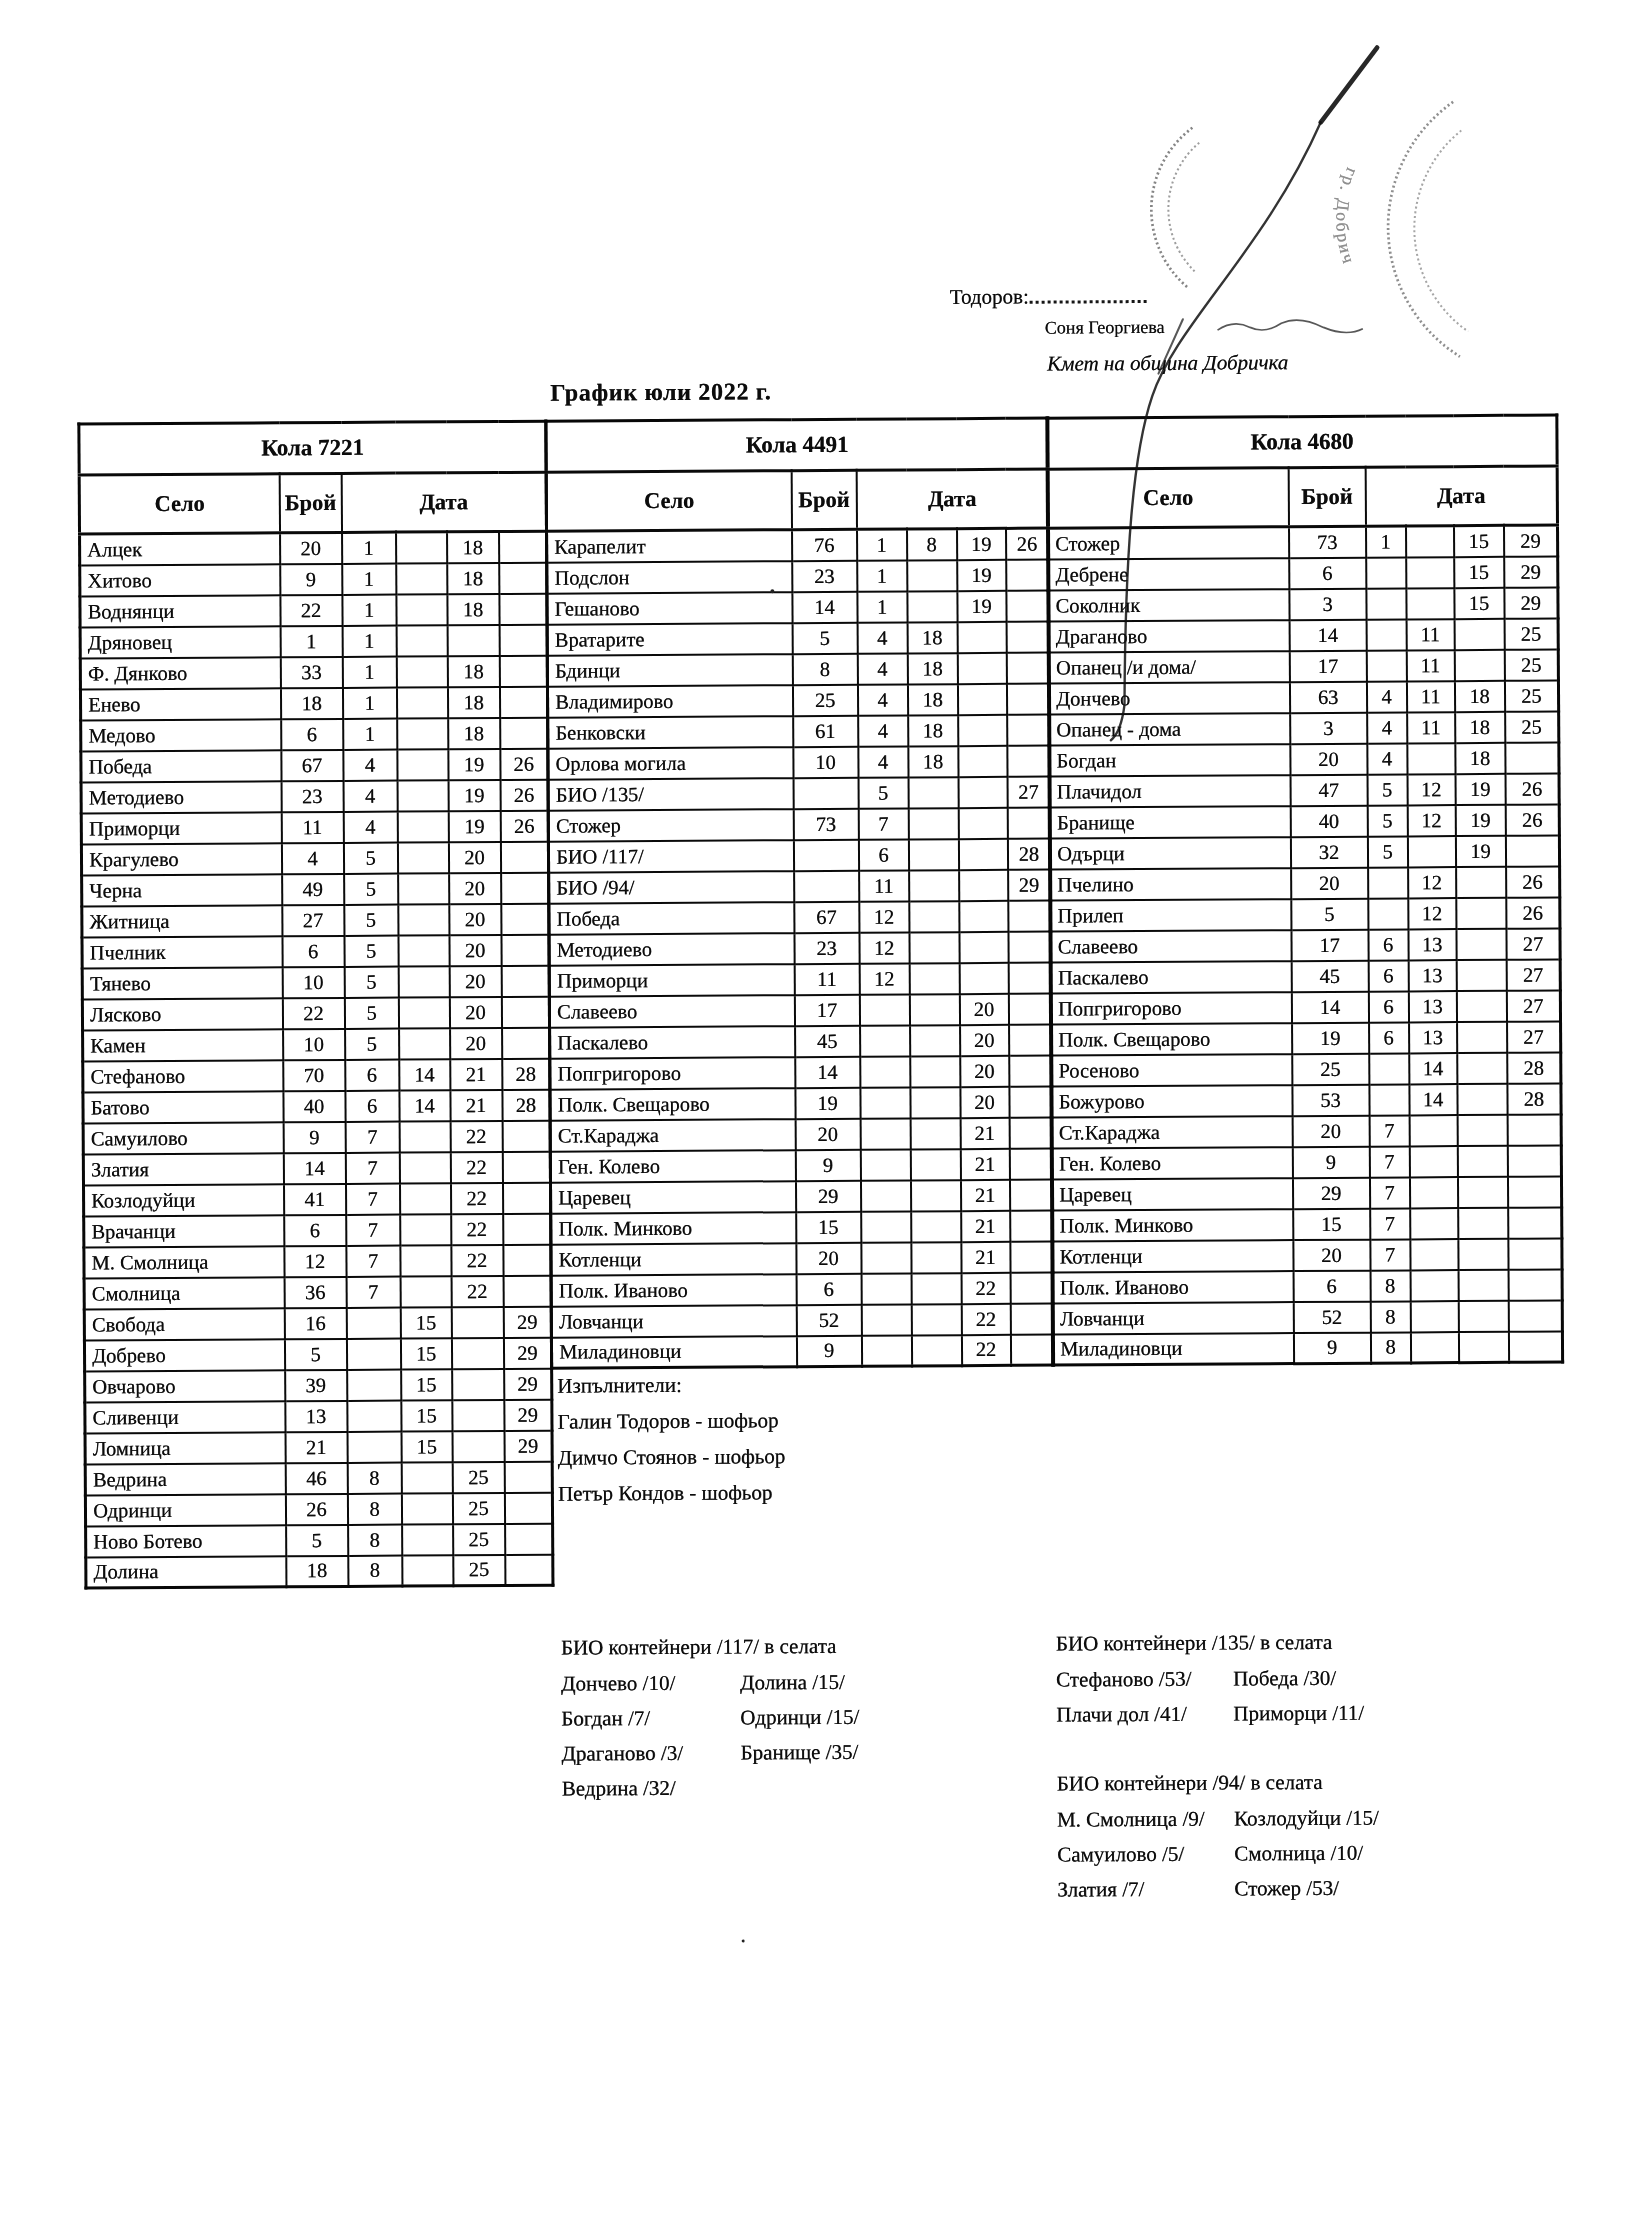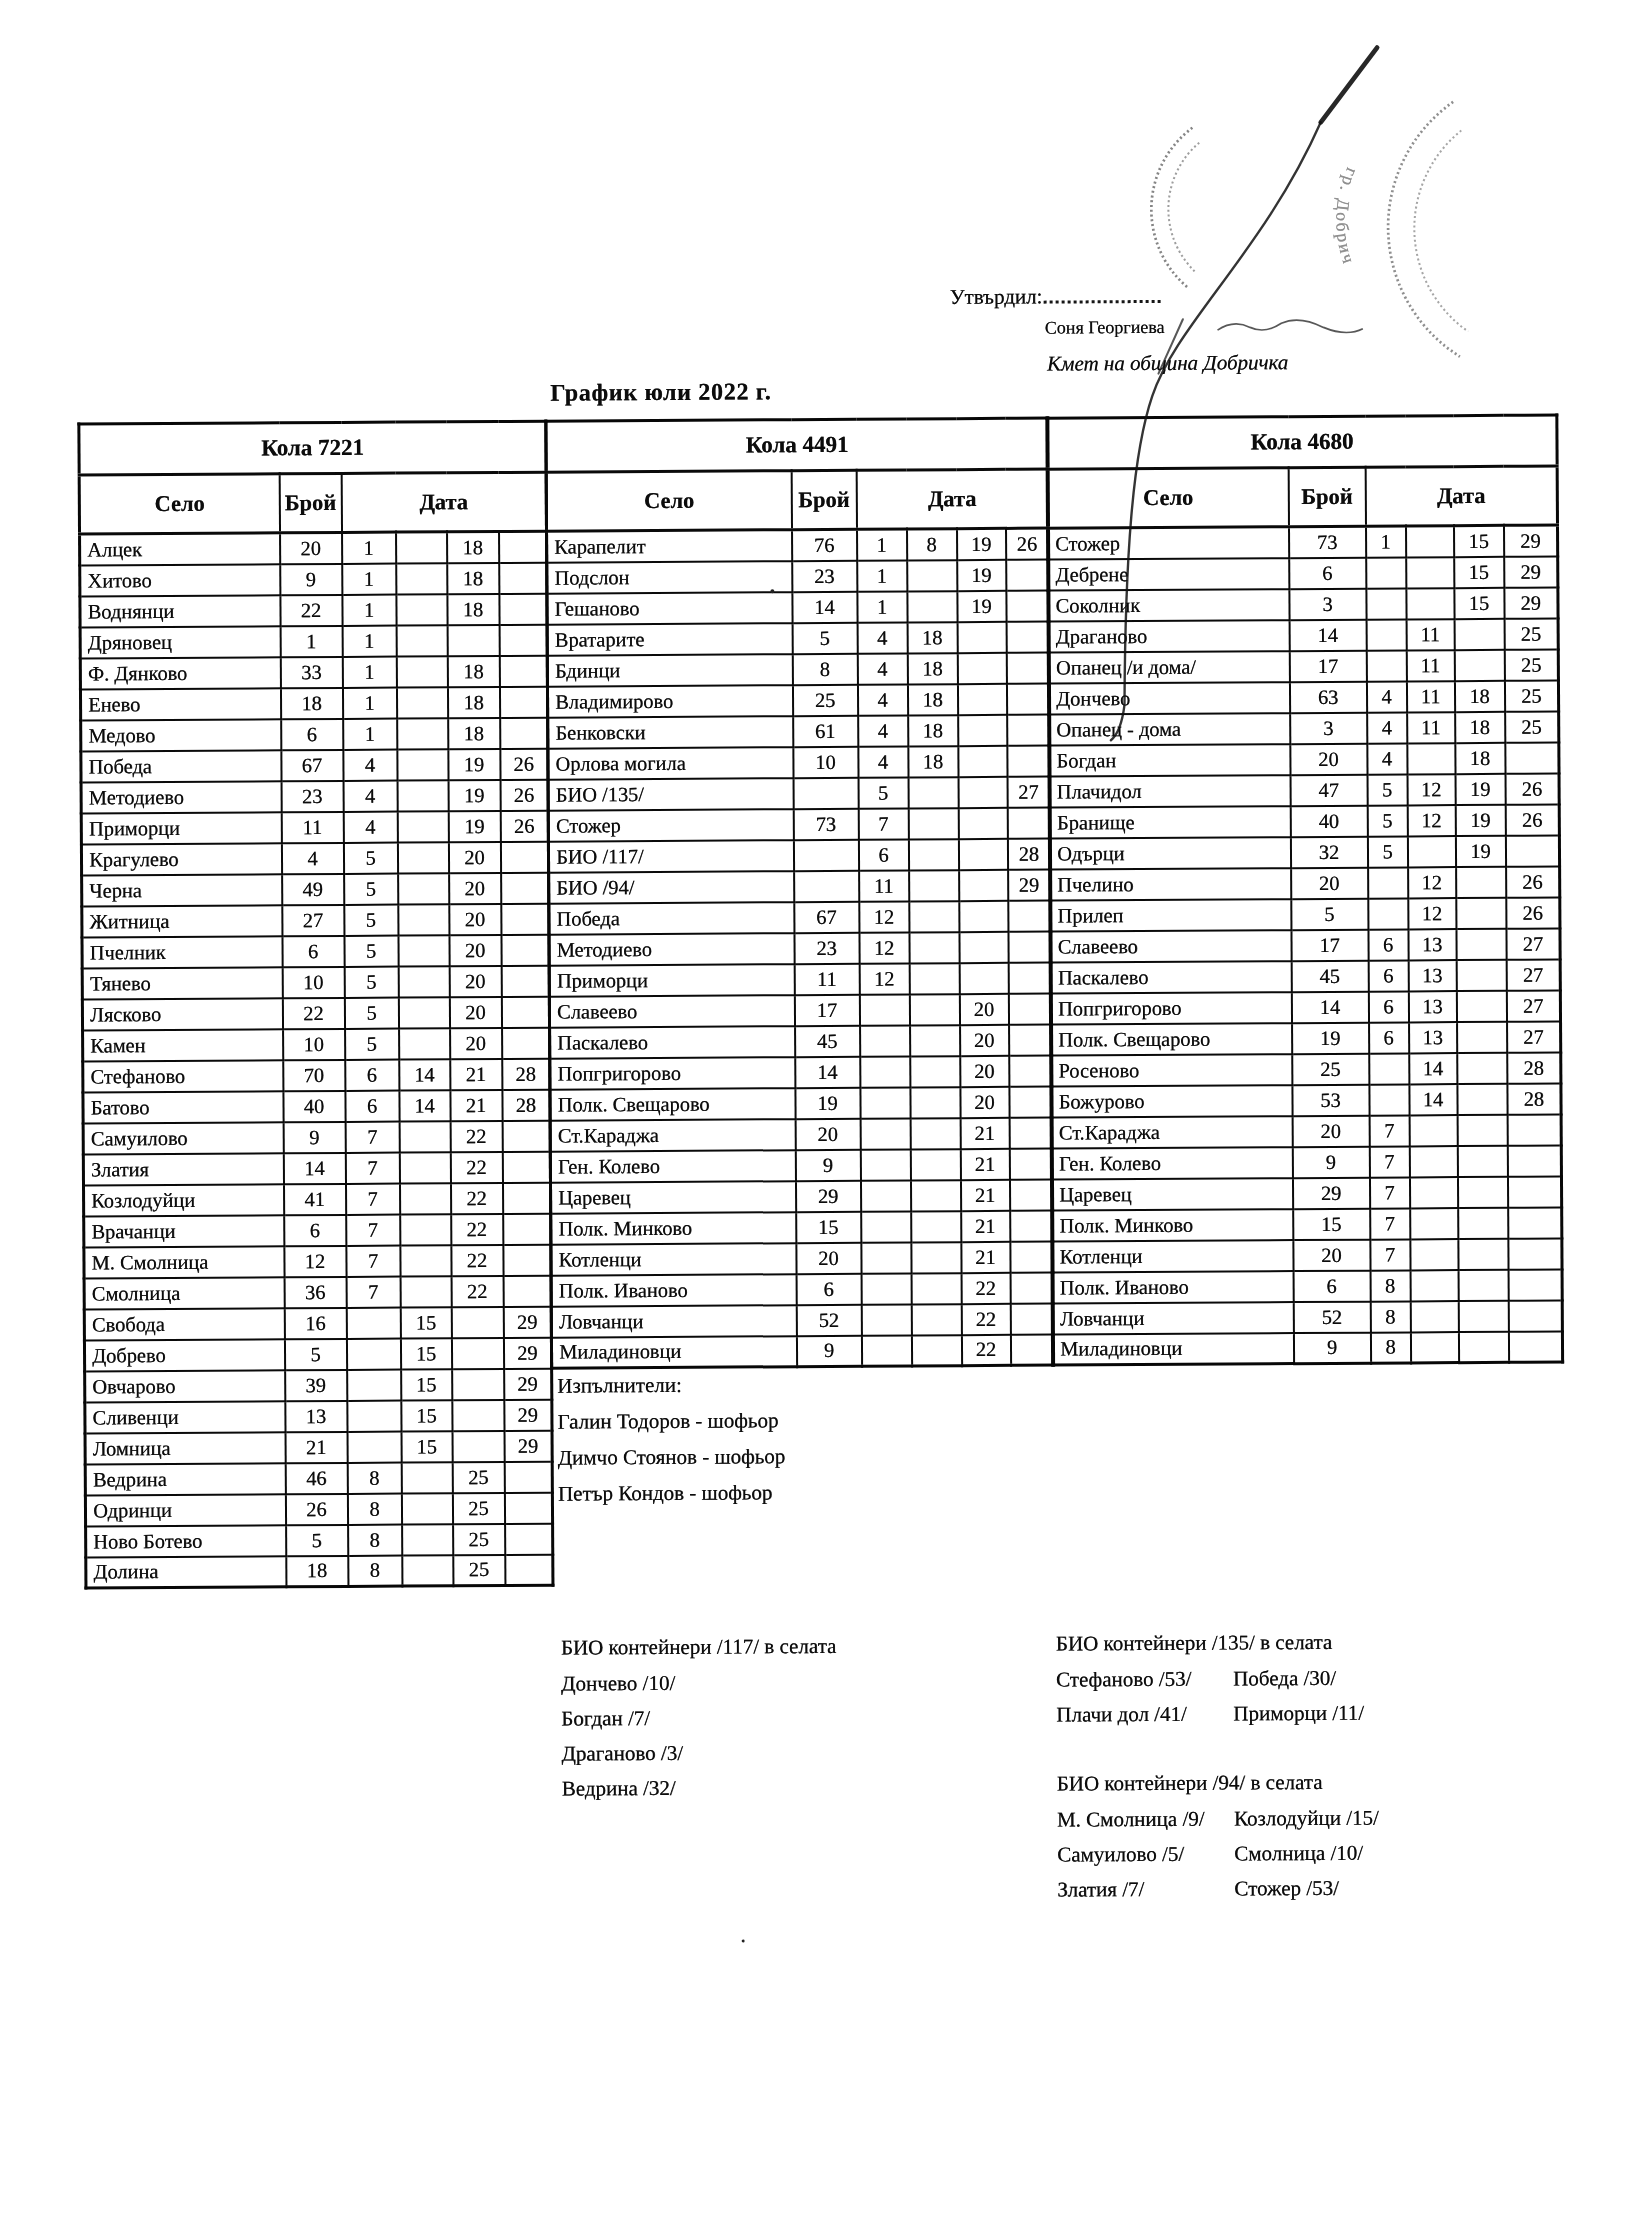--- a/index.html
+++ b/index.html
@@ -45,21 +45,21 @@
 
   .speck{position:absolute;background:#222;border-radius:50%;}
   svg.overlay{position:absolute;left:0;top:0;pointer-events:none;}
 </style>
 </head>
 <body>
 
 <div class="rot">
 
   <div class="abs approve">
-    <span>Утвърдил:</span><span class="dots"></span>
+    <span>Тодоров:</span><span class="dots"></span>
   </div>
   <div class="abs approver">Соня Георгиева</div>
   <div class="abs role">Кмет  на община Добричка</div>
   <div class="abs doc-title">График юли 2022 г.</div>
 
   <table class="cartable" id="t1">
     <colgroup>
       <col style="width:200px">
         <col style="width:62px">
         <col style="width:54px">
@@ -842,20 +842,25 @@
 
   <div class="abs bio" id="bio117">
     <div class="bio-heading">БИО контейнери /117/ в селата</div>
     <div class="cols">
       <div class="col l">
           <div>Дончево /10/</div>
           <div>Богдан /7/</div>
           <div>Драганово /3/</div>
           <div>Ведрина /32/</div>
         </div>
+      <div class="col">
+          <div>Долина /15/</div>
+          <div>Одринци /15/</div>
+          <div>Бранище /35/</div>
+        </div>
     </div>
   </div>
 
   <div class="abs bio" id="bio135">
     <div class="bio-heading">БИО контейнери /135/ в селата</div>
     <div class="cols">
       <div class="col l">
           <div>Стефаново /53/</div>
           <div>Плачи дол /41/</div>
         </div>

